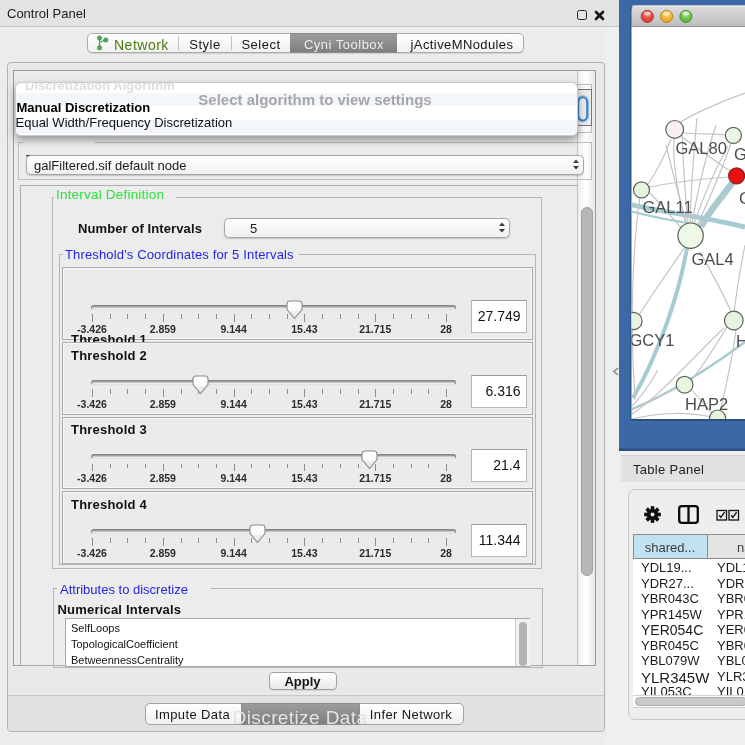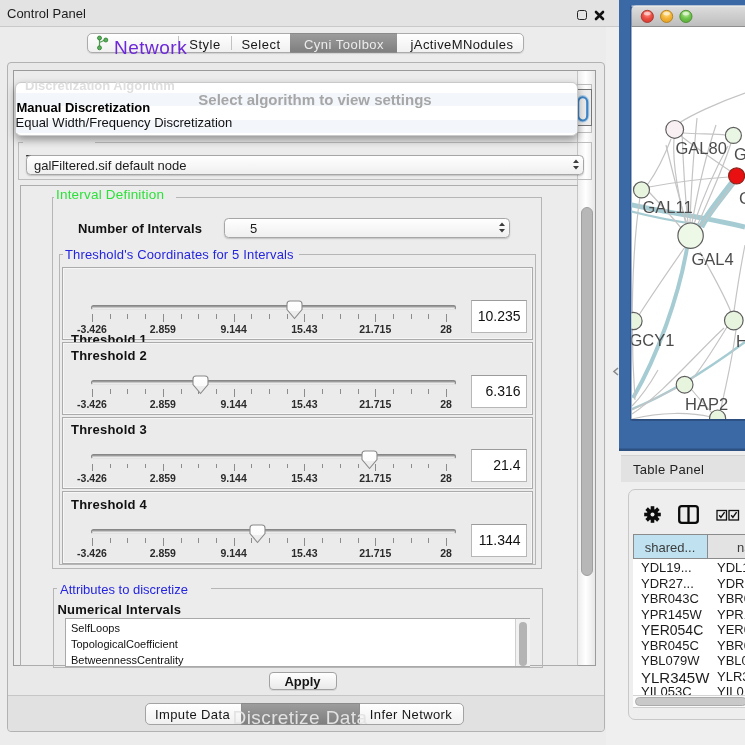--- a/index.html
+++ b/index.html
@@ -17,21 +17,21 @@
 <div class="a" style="left:87px;top:33px;width:437px;height:20px;background:linear-gradient(#ffffff,#f0f0f0);border:1px solid #ababab;border-radius:5px;box-shadow:0 1px 1px rgba(0,0,0,0.12);"></div>
 <div class="a" style="left:290px;top:33px;width:106.5px;height:20px;background:linear-gradient(#9c9c9c,#7f7f7f);border-top:1px solid #8b8b8b;border-bottom:1px solid #8b8b8b;"></div>
 <div class="a" style="left:178px;top:36px;width:1px;height:14px;background:#c2c2c2;"></div>
 <div class="a" style="left:231px;top:36px;width:1px;height:14px;background:#c2c2c2;"></div>
 <svg class="a" style="left:96px;top:35px;" width="13" height="16" viewBox="0 0 13 16">
 <path d="M3.5 3.5 L3.5 12.5 M3.5 7.5 L9 5" stroke="#4e9e50" stroke-width="1.2" fill="none"></path>
 <circle cx="3.5" cy="3" r="2" fill="#59b15b" stroke="#2c7a2e" stroke-width="0.8"></circle>
 <circle cx="3.5" cy="12.8" r="2" fill="#59b15b" stroke="#2c7a2e" stroke-width="0.8"></circle>
 <circle cx="9.8" cy="5" r="2" fill="#59b15b" stroke="#2c7a2e" stroke-width="0.8"></circle>
   </svg>
-<div class="txt" style="left:114px;top:37px;font-size:19px;letter-spacing:0.5px;color:#6d28d9;">Network</div>
+<div class="txt" style="left:114px;top:37px;font-size:14px;letter-spacing:0.5px;color:#4d7c0f;">Network</div>
 <div class="txt" style="left:204.5px;top:37px;font-size:13px;letter-spacing:0.5px;color:#161616;transform:translateX(-50%);left:205px;">Style</div>
 <div class="txt" style="left:261px;top:37px;font-size:13px;letter-spacing:0.5px;color:#161616;transform:translateX(-50%);">Select</div>
 <div class="txt" style="left:344px;top:37px;font-size:13px;letter-spacing:0.5px;color:#ececec;transform:translateX(-50%);">Cyni Toolbox</div>
 <div class="txt" style="left:462px;top:37px;font-size:13px;letter-spacing:0.4px;color:#161616;transform:translateX(-50%);">jActiveMNodules</div>
 <div class="a" style="left:7px;top:62px;width:598px;height:670px;background:#e9e9e9;border:1px solid #b2b2b2;border-radius:4px;"></div>
 <div class="a" style="left:13px;top:70px;width:583px;height:596px;background:#ececec;border:1px solid #9b9b9b;"></div>
 <div class="a" style="left:577px;top:71px;width:18px;height:594px;background:linear-gradient(90deg,#ededed,#ffffff 45%,#e7e7e7);border-left:1px solid #c4c4c4;"></div>
 <div class="a" style="left:581px;top:207px;width:11.5px;height:369px;background:#b7b7b7;border:1px solid #9f9f9f;border-radius:6px;"></div>
 <div class="a" style="left:18px;top:84px;width:574px;height:49px;border:1px solid #bdbdbd;"></div>
 <div class="a" style="left:520px;top:88.5px;width:72px;height:37.5px;background:#ececec;border:1px solid #757575;"></div>
@@ -101,21 +101,21 @@
       <linearGradient id="th0" x1="0" y1="0" x2="0" y2="1">
         <stop offset="0" stop-color="#ffffff"></stop>
         <stop offset="0.55" stop-color="#fbfbfb"></stop>
         <stop offset="0.56" stop-color="#efefef"></stop>
         <stop offset="1" stop-color="#e8e8e8"></stop>
       </linearGradient>
     </defs>
 <path d="M1 4 Q1 1 4 1 L13 1 Q16 1 16 4 L16 9.5 L8.5 18.5 L1 9.5 Z" fill="url(#th0)" stroke="#8a8a8a" stroke-width="1.1"></path>
   </svg>
 <div class="a" style="left:471px;top:299.8px;width:56px;height:33px;background:#ffffff;border:1px solid #b7b7b7;border-top-color:#9b9b9b;"></div>
-<div class="txt" style="left:471px;top:299.8px;width:49.5px;height:33px;line-height:33px;font-size:14px;color:#111;text-align:right;">10.235</div>
+<div class="txt" style="left:471px;top:299.8px;width:49.5px;height:33px;line-height:33px;font-size:14px;color:#111;text-align:right;">27.749</div>
 <div class="a" style="left:62px;top:342.0px;width:470.5px;height:72.8px;background:#ebebeb;border:1px solid #ababab;box-shadow:inset 0 0 0 1px #f6f6f6;"></div>
 <div class="txt" style="left:71px;top:347.5px;font-size:13px;font-weight:bold;letter-spacing:0.2px;color:#111;text-align:center;">Threshold 2</div>
 <div class="a" style="left:91px;top:379.5px;width:365px;height:5px;border-radius:2.5px;background:linear-gradient(#838383,#bdbdbd 40%,#ededed 85%,#f6f6f6);border:0.5px solid #878787;border-bottom-color:#e2e2e2;"></div>
 <div class="a" style="left:92.0px;top:389.0px;width:1px;height:7.5px;background:#8c8c8c;"></div>
 <div class="a" style="left:109.7px;top:389.0px;width:1px;height:4.5px;background:#8c8c8c;"></div>
 <div class="a" style="left:127.4px;top:389.0px;width:1px;height:4.5px;background:#8c8c8c;"></div>
 <div class="a" style="left:145.1px;top:389.0px;width:1px;height:4.5px;background:#8c8c8c;"></div>
 <div class="a" style="left:162.8px;top:389.0px;width:1px;height:7.5px;background:#8c8c8c;"></div>
 <div class="a" style="left:180.5px;top:389.0px;width:1px;height:4.5px;background:#8c8c8c;"></div>
 <div class="a" style="left:198.2px;top:389.0px;width:1px;height:4.5px;background:#8c8c8c;"></div>

